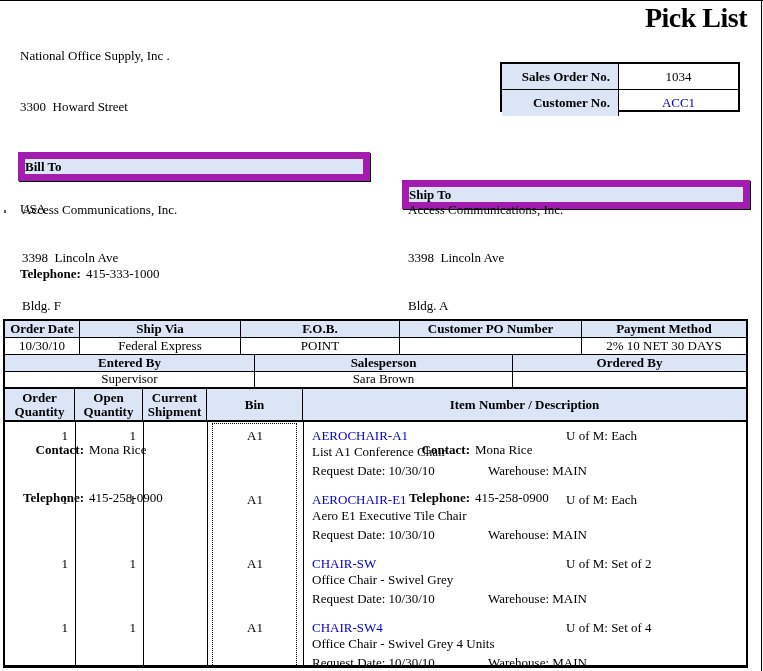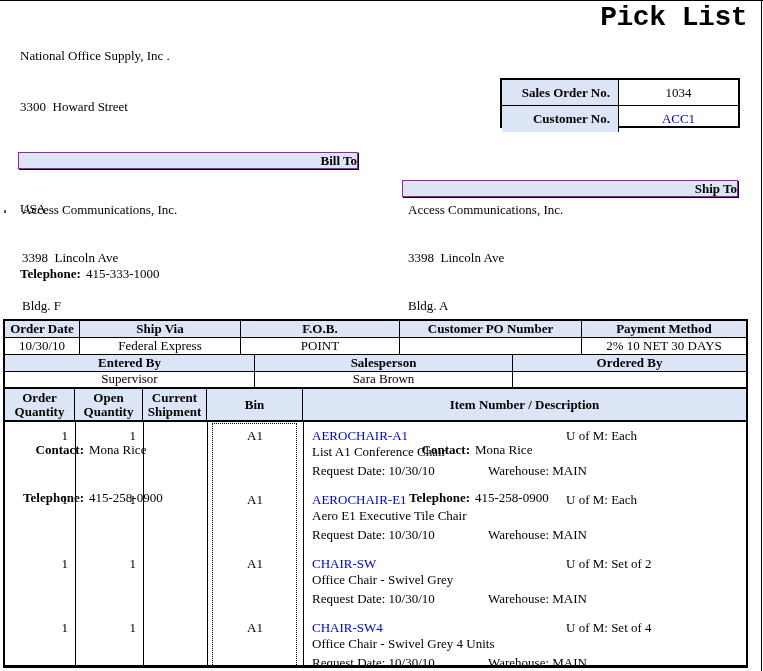--- a/index.html
+++ b/index.html
@@ -10,33 +10,33 @@
   .edge-top{position:absolute;left:0;top:0;width:763px;height:1px;background:#000;}
   .edge-right{position:absolute;left:761px;top:0;width:1px;height:671px;background:#000;}
   .stray{position:absolute;left:4px;top:210px;width:2px;height:3px;background:#555;}
 
   
   .company{position:absolute;left:20px;top:13px;line-height:17px;white-space:pre-wrap;}
   .tel-row{margin-top:14px;}
   .b{font-weight:bold;}
 
   
-  .title{position:absolute;right:16px;top:2px;font-size:28px;font-weight:bold;letter-spacing:-0.5px;font-family:Liberation Mono, monospace;}
-
-  
-  .order-box{position:absolute;left:500px;top:78px;width:240px;height:50px;border:2px solid #000;box-sizing:border-box;}
+  .title{position:absolute;right:16px;top:2px;font-size:28px;font-weight:bold;letter-spacing:-0.5px;}
+
+  
+  .order-box{position:absolute;left:500px;top:62px;width:240px;height:50px;border:2px solid #000;box-sizing:border-box;}
   .ob-row{display:grid;grid-template-columns:117px 119px;}
   .ob-label{background:#dbe5f6;font-weight:bold;text-align:right;padding-right:8px;height:26px;line-height:26px;border-right:1px solid #000;box-sizing:border-box;}
   .ob-row1 .ob-label,.ob-row1 .ob-value{border-bottom:1px solid #000;}
   .ob-value{text-align:center;height:26px;line-height:26px;box-sizing:border-box;}
   .link{color:#0000cc;}
 
   
-  .bar{position:absolute;top:152px;height:15px;background:#dbe5f6;border:1px solid #a21caf;box-shadow:1px 1px 0 #000;
-       text-align:right;font-weight:bold;line-height:15px;box-sizing:content-box;}
+  .bar{position:absolute;top:152px;height:15px;background:#dbe5f6;border:7px solid #a21caf;box-shadow:1px 1px 0 #000;
+       text-align:left;font-weight:bold;line-height:15px;box-sizing:content-box;}
   .bar-bill{left:18px;width:338px;}
   .bar-ship{left:402px;width:334px;margin-top:28px;}
   .addr{position:absolute;top:170px;line-height:16px;white-space:pre-wrap;}
   .addr-bill{left:20px;}
   .addr-ship{left:406px;}
   .addr .pline{padding-left:2px;}
   .lab{display:inline-block;width:64px;text-align:right;font-weight:bold;}
   .labval{margin-left:5px;}
 
   

